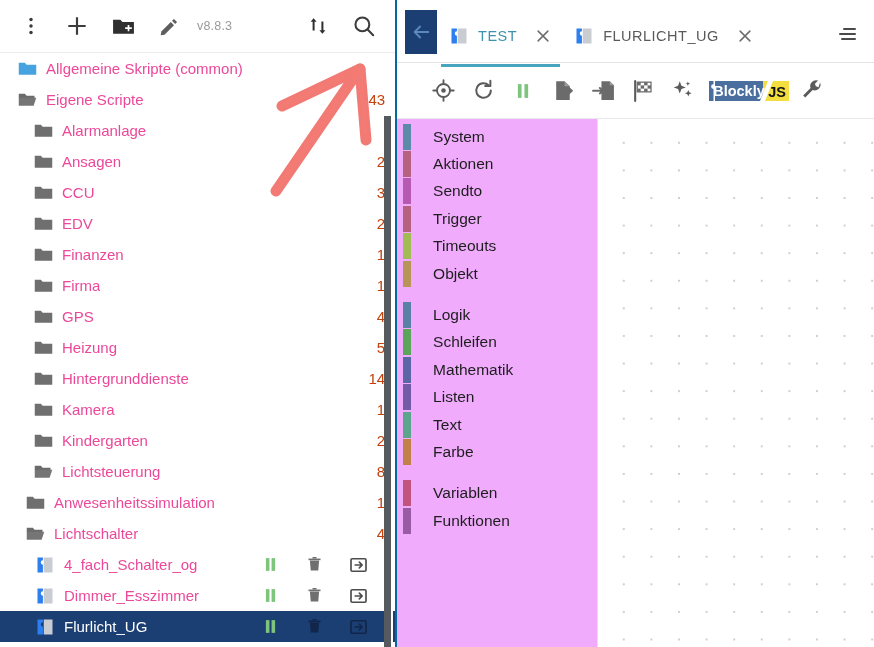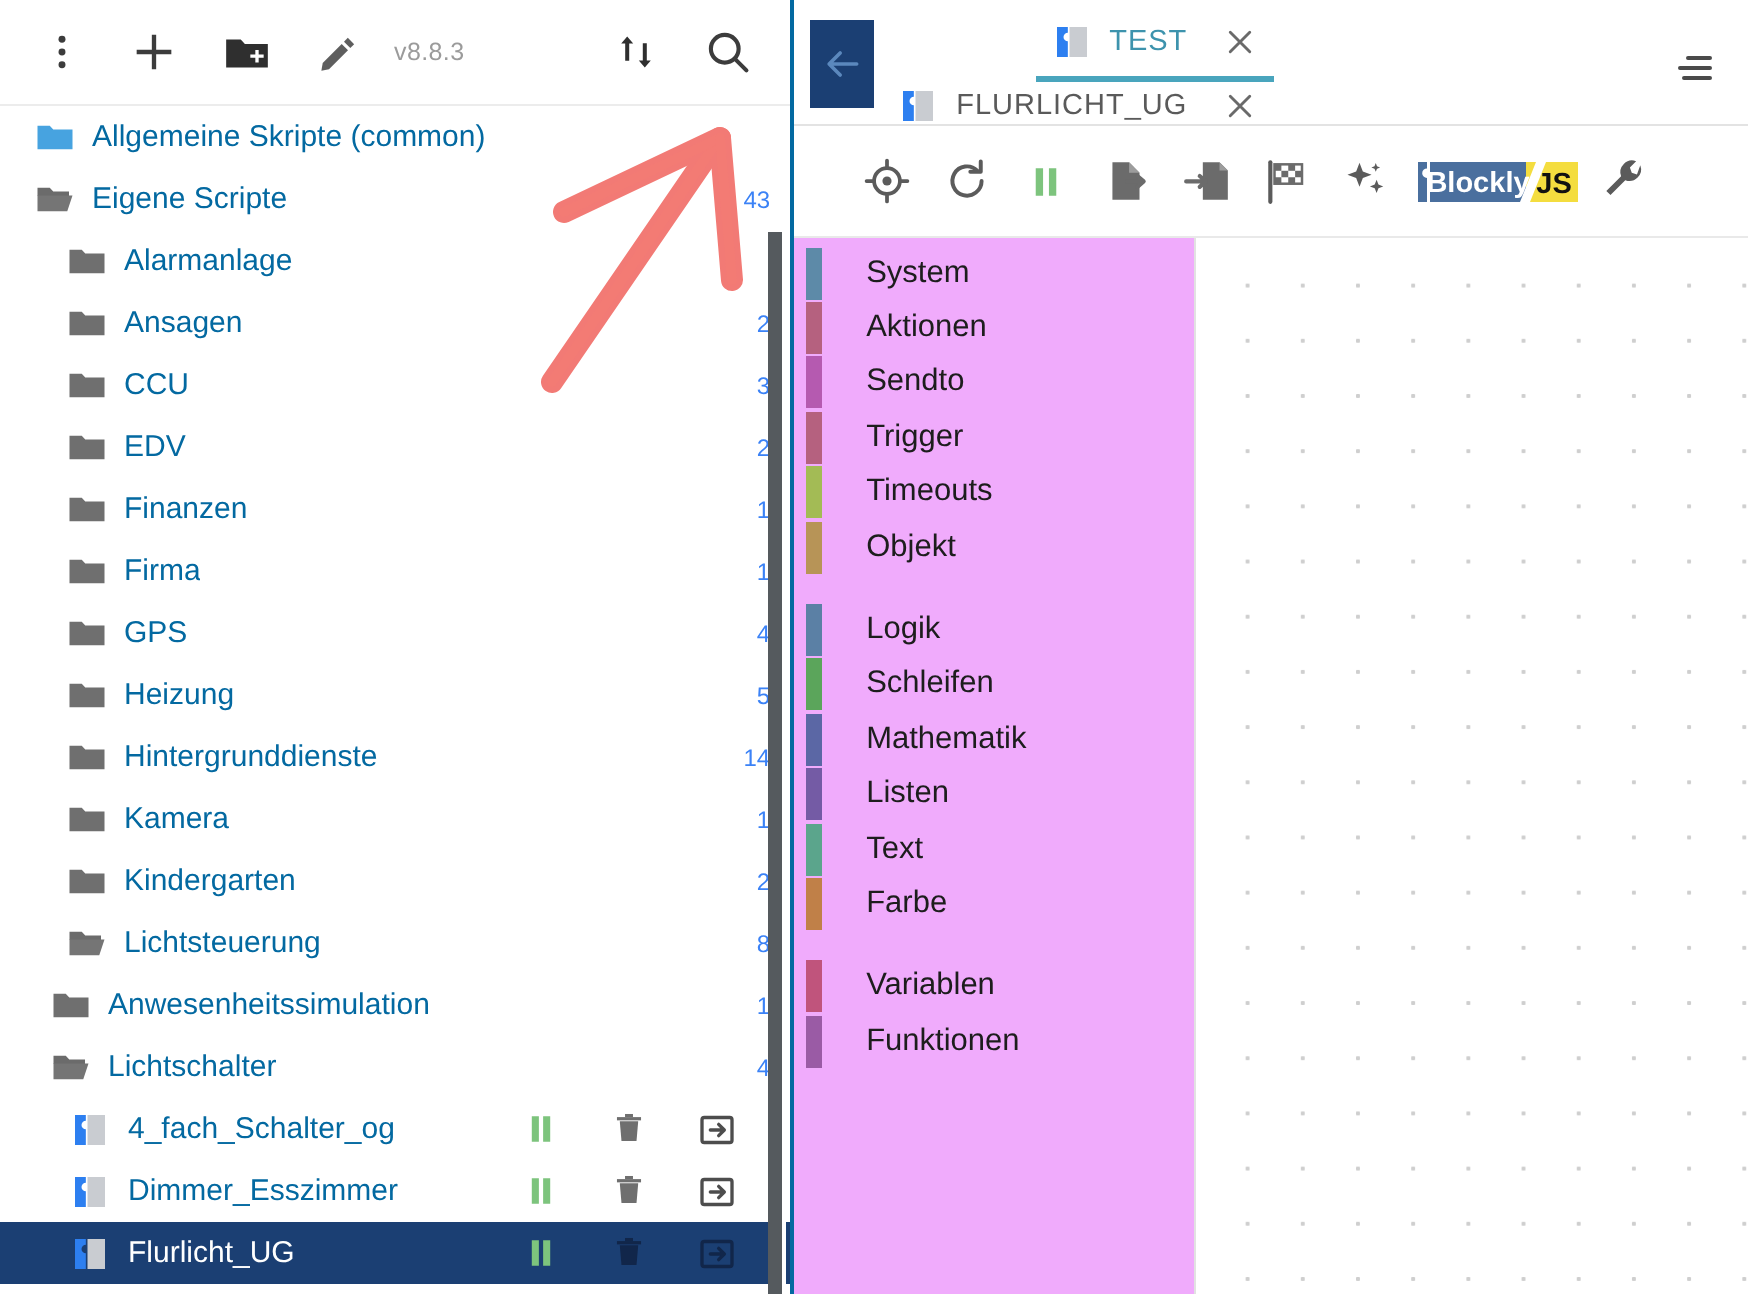--- a/index.html
+++ b/index.html
@@ -23,23 +23,23 @@
   .tb-btn svg{display:block;}
   .ver{font-size:12.5px;color:#9b9b9b;margin-left:5px;letter-spacing:.2px;}
   .tb-spacer{flex:1;}
 
   
   #tree{flex:1;overflow:hidden;position:relative;background:#fff;}
   .row{display:flex;align-items:center;height:31px;box-sizing:border-box;
        padding-right:10px;cursor:pointer;position:relative;white-space:nowrap;}
   .row .ico{flex:0 0 auto;display:flex;align-items:center;justify-content:center;
        width:26px;height:26px;margin-right:6px;}
-  .row .lbl{font-size:15px;color:#0369a1;overflow:hidden;text-overflow:clip;
+  .row .lbl{font-size:15px;color:#ec4899;overflow:hidden;text-overflow:clip;
        white-space:nowrap;}
-  .row .cnt{margin-left:auto;font-size:12px;color:#3b82f6;padding-left:10px;}
+  .row .cnt{margin-left:auto;font-size:15px;color:#c2410c;padding-left:10px;}
   .row.sel{background:#1b3f73;}
   .row.sel .lbl{color:#ffffff;}
   .script-actions{margin-left:auto;display:flex;align-items:center;gap:22px;padding-right:16px;}
   .act{width:22px;height:22px;display:flex;align-items:center;justify-content:center;cursor:pointer;}
   .row .lbl.script{max-width:150px;overflow:hidden;}
 
   
   .d0{padding-left:14px;}
   .d1{padding-left:30px;}
   .d2{padding-left:22px;justify-content:flex-end;}
@@ -397,21 +397,21 @@
   </div>
 
   <div id="right">
 
     <div id="tabbar">
       <div id="back-btn">
         <svg width="22" height="22" viewBox="0 0 24 24">
             <path d="M20 12H5M11 6l-6 6 6 6" stroke="#5b88bd" stroke-width="2" fill="none" stroke-linecap="round" stroke-linejoin="round"></path>
           </svg>
       </div>
-      <div id="tabs-holder" style="display:flex;align-items:flex-end;flex-direction:column;">
+      <div id="tabs-holder" style="display:flex;align-items:center;">
           <div class="tab active">
             <span style="display: flex;">
               <svg width="20" height="20" viewBox="0 0 24 24">
                 <path d="M3 3h6.5v3.4a2.6 2.6 0 1 0 0 5.2V21H3z" fill="#2d7ff0"></path>
                 <rect x="10.5" y="3" width="10.5" height="18" fill="#c9ccd1"></rect>
               </svg>
             </span>
             <span class="tname">TEST</span>
             <span class="tclose">
               <svg width="18" height="18" viewBox="0 0 24 24">

